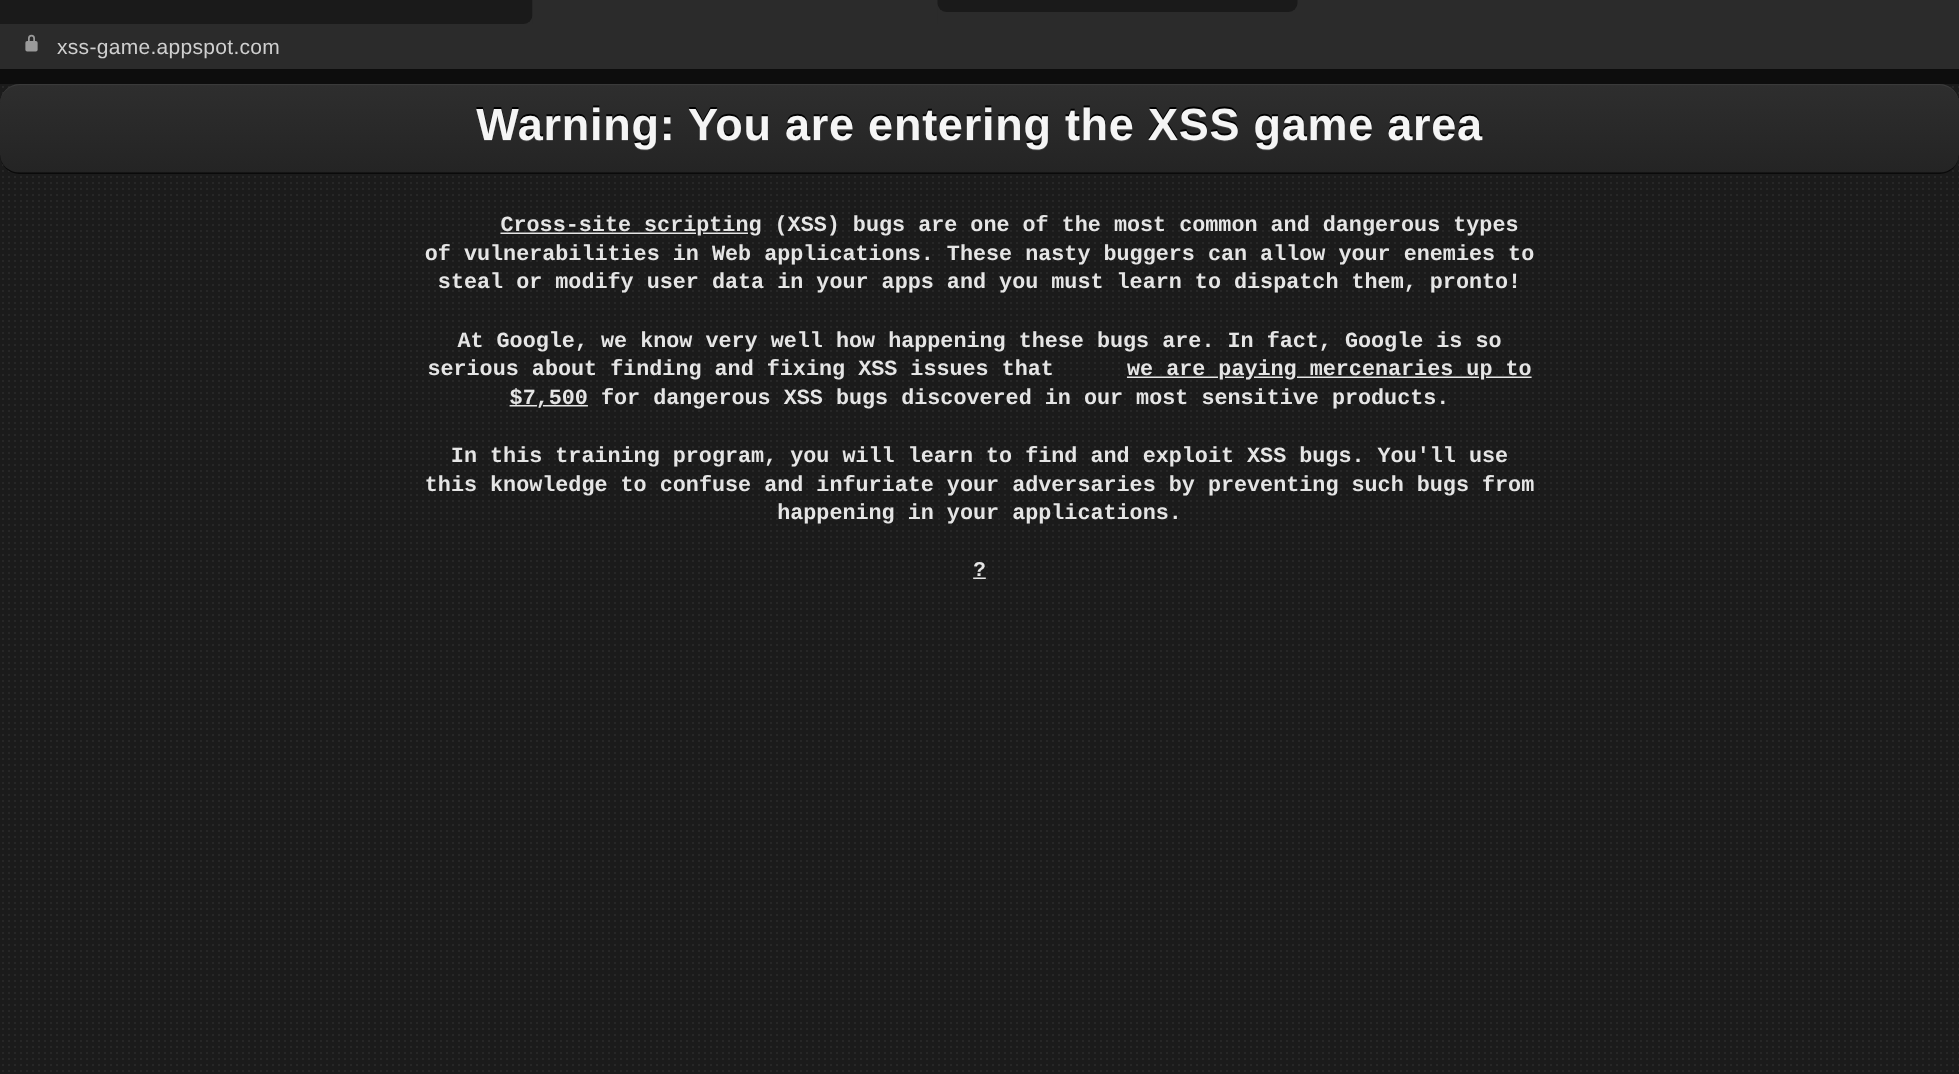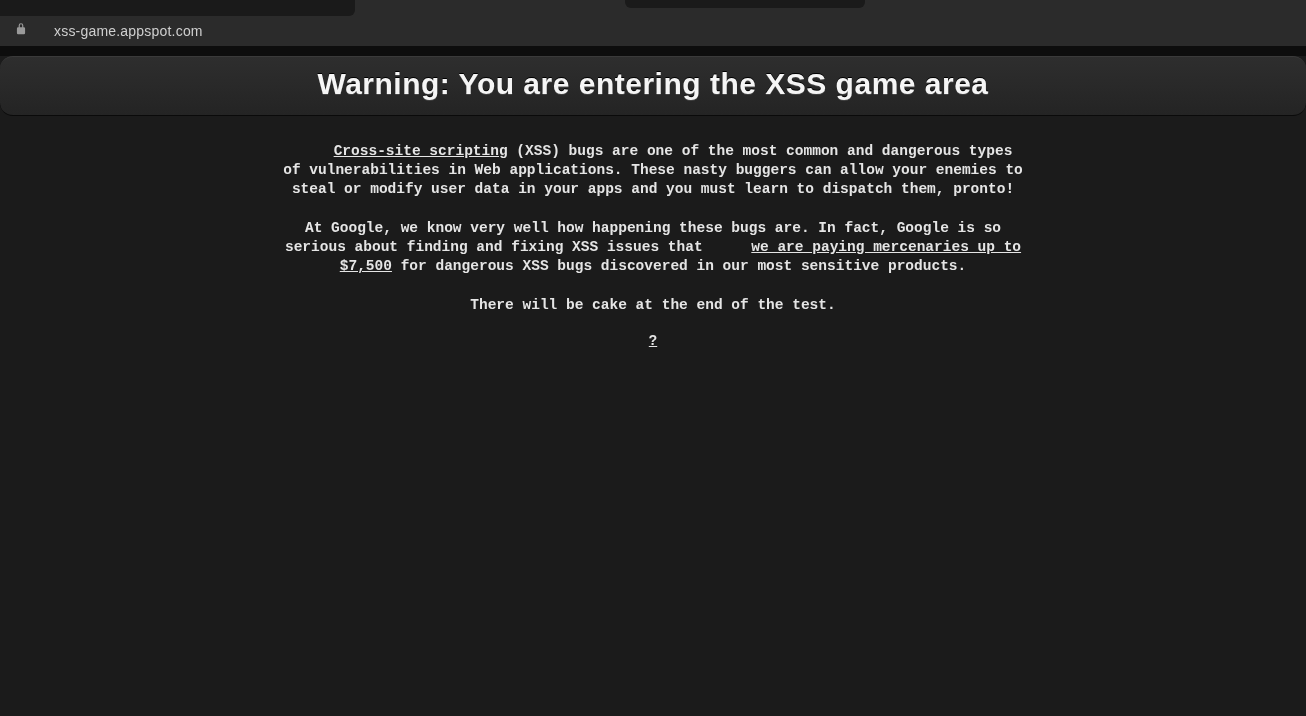--- a/index.html
+++ b/index.html
@@ -56,21 +56,21 @@
       background: #1a1a1a;
       border-bottom-left-radius: 6px;
     }
 
     .address-bar {
       background: #2b2b2b;
       height: 30px;
       display: flex;
       align-items: center;
       padding: 0 14px;
-      gap: 26px;
+      gap: 10px;
       box-shadow: 0 1px 0 #3a3a3a;
     }
 
     .lock-icon svg {
       width: 14px;
       height: 14px;
       fill: #9a9a9a;
     }
 
     .url-text {
@@ -207,21 +207,21 @@
 
 
     <p class="para">
       <span class="link">Cross-site scripting</span><span> (XSS) bugs are one of the most common and dangerous types of vulnerabilities in Web applications. These nasty buggers can allow your enemies to steal or modify user data in your apps and you must learn to dispatch them, pronto!</span>
     </p>
 
     <p class="para">
       <span>At Google, we know very well how happening these bugs are. In fact, Google is so serious about finding and fixing XSS issues that </span><span class="link">we are paying mercenaries up to $7,500</span><span> for dangerous XSS bugs discovered in our most sensitive products.</span>
     </p>
 
-
-    <p class="para para-tight">There will be cake at the end of the test.</p>
+    <p class="para">In this training program, you will learn to find and exploit XSS bugs. You'll use this knowledge to confuse and infuriate your adversaries by preventing such bugs from happening in your applications.</p>
+
 
 
     <div class="footer-glyph">?</div>
 
   </div>
 
 </div>
 
 </body></html>

